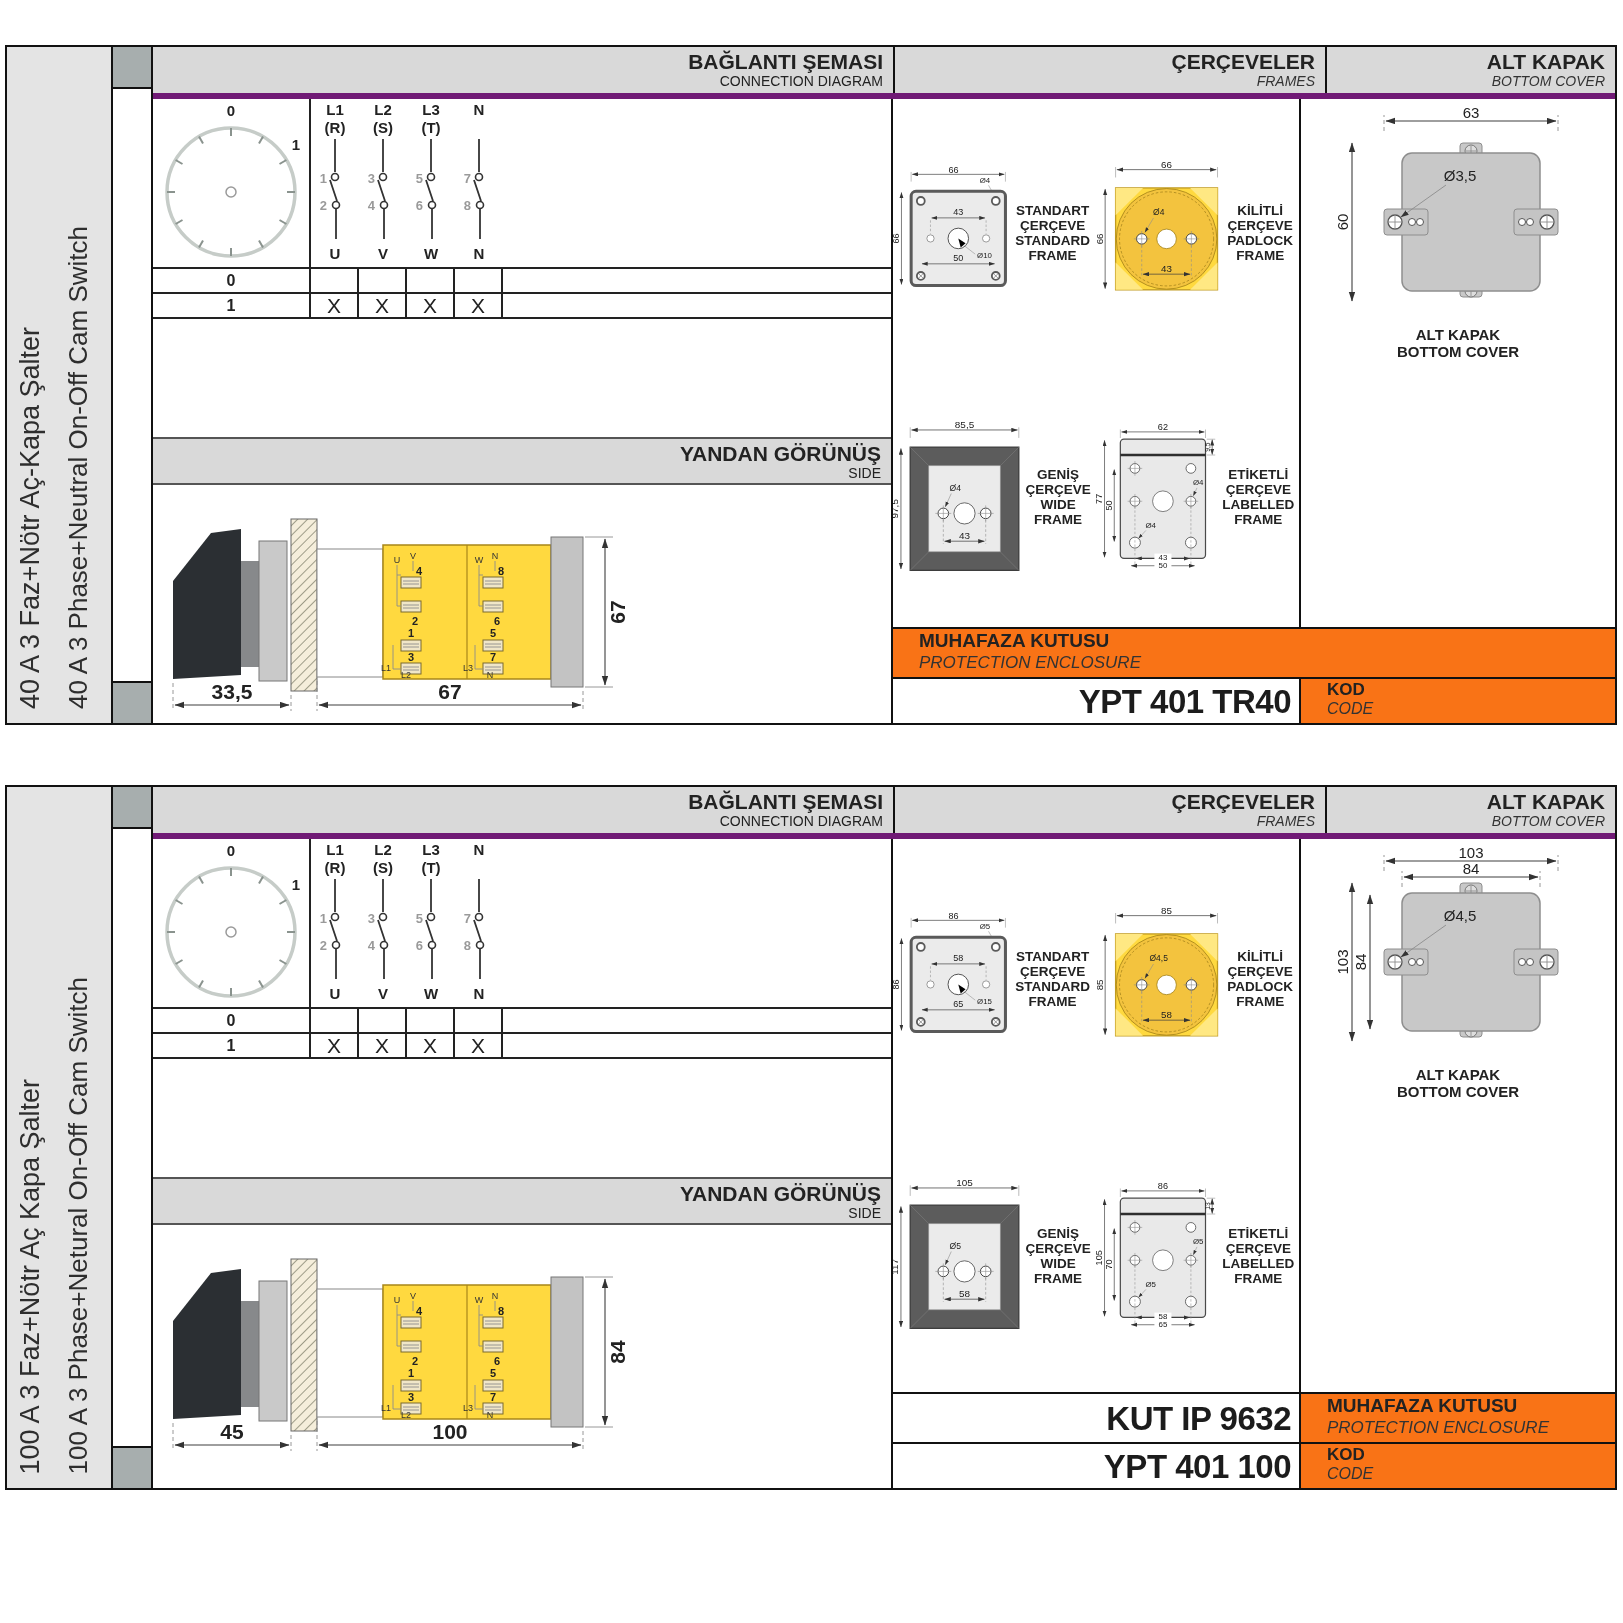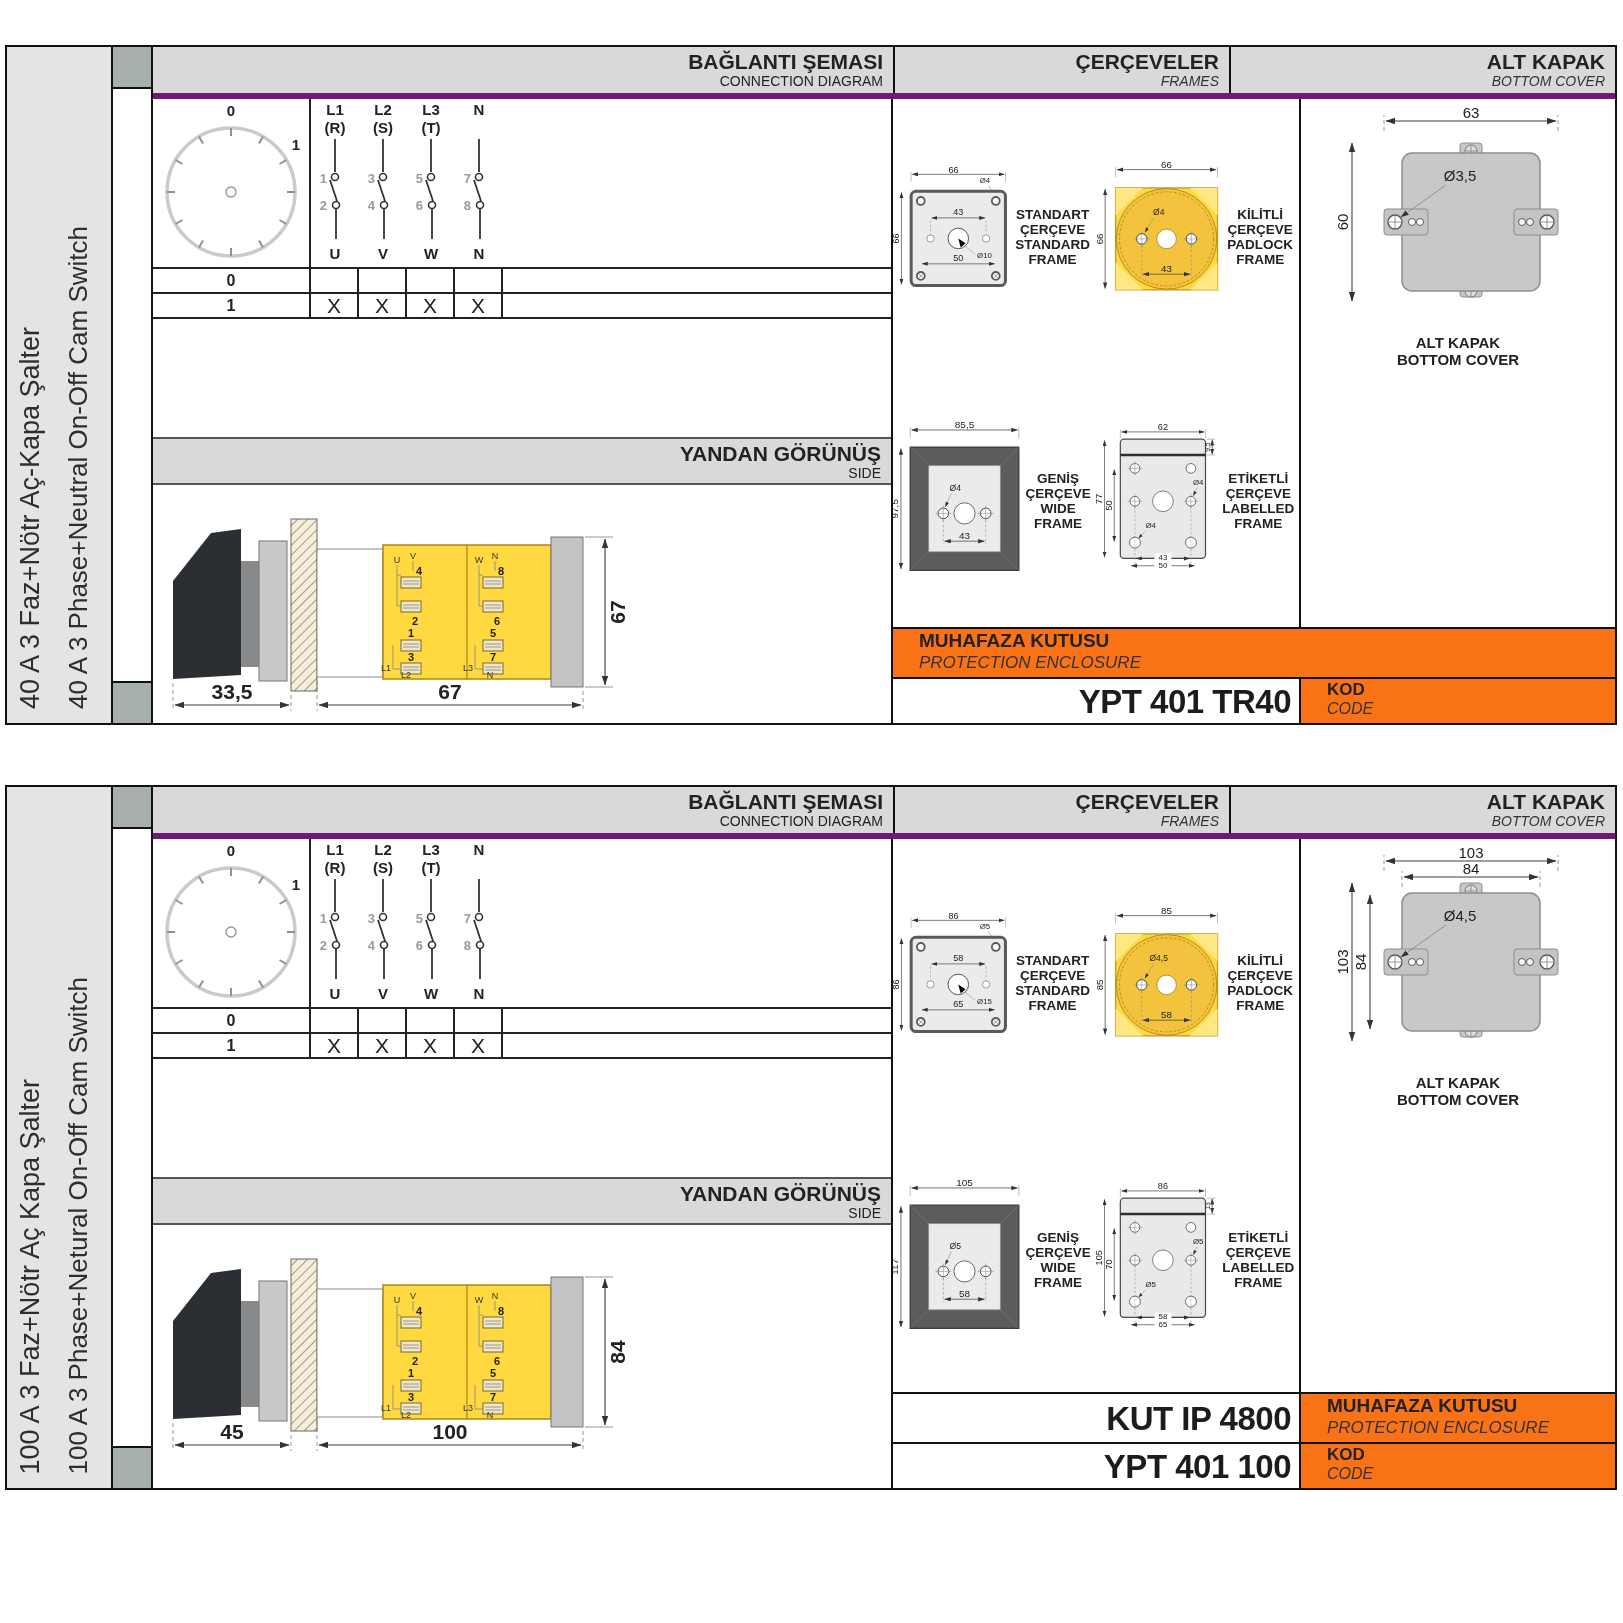--- a/index.html
+++ b/index.html
@@ -16,21 +16,21 @@
   .vt-en{left:56px;font-size:26px;}
   .spine{width:40px;border-right:2px solid #111;position:relative;flex:none;background:#fff;}
   .spine-mark{position:absolute;left:0;width:100%;height:42px;background:#a7aeae;border-bottom:2px solid #111;}
   .spine-mark.top{top:0;}
   .spine-mark.bot{bottom:0;border-top:2px solid #111;border-bottom:none;}
   
   .content{flex:1;display:flex;flex-direction:column;min-width:0;}
   .hdr{height:52px;background:#d9d9d9;border-bottom:6px solid #701a75;display:flex;flex:none;}
   .hdr-cell{padding:3px 10px 0 10px;text-align:right;}
   .hdr-c1{width:740px;}
-  .hdr-c2{width:336px;border-left:2px solid #111;}
+  .hdr-c2{width:432px;border-left:2px solid #111;}
   .hdr-c3{flex:1;border-left:2px solid #111;}
   .hdr-tr{font-weight:bold;font-size:21px;line-height:1.1;}
   .hdr-en{font-size:14px;line-height:1.15;}
   .ital{font-style:italic;color:#333;}
   .body{flex:1;display:flex;min-height:0;}
   .leftcol{width:740px;border-right:2px solid #111;display:flex;flex-direction:column;flex:none;}
   .diagram-row{height:170px;display:flex;border-bottom:2px solid #222;flex:none;}
   .dial-cell{width:158px;border-right:2px solid #222;flex:none;}
   .poles-cell{flex:1;}
   .truth-row{height:25px;display:flex;border-bottom:2px solid #222;flex:none;}
@@ -39,21 +39,21 @@
   .truth-fill{flex:1;}
   .gap{height:118px;flex:none;}
   .side-title{height:48px;background:#d9d9d9;border-top:2px solid #555;border-bottom:2px solid #555;
     text-align:right;padding:3px 10px 0 0;flex:none;}
   .side-draw{flex:1;overflow:hidden;}
   .rightcols{flex:1;display:flex;flex-direction:column;min-width:0;}
   .frames-cover-row{flex:1;display:flex;min-height:0;}
   .frames-col{width:408px;border-right:2px solid #111;display:grid;grid-template-columns:1fr 1fr;
     grid-template-rows:1fr 1fr;flex:none;overflow:hidden;}
   .frame-block{display:flex;flex-direction:row;align-items:center;padding-top:4px;overflow:hidden;}
-  .caption{text-align:center;font-weight:bold;font-size:13.5px;line-height:1.12;margin-top:8px;}
+  .caption{text-align:center;font-weight:bold;font-size:13.5px;line-height:1.12;margin-top:0;}
   .cover-col{flex:1;display:flex;flex-direction:column;align-items:center;padding-top:8px;overflow:hidden;gap:8px;}
   .coderow{border-top:2px solid #111;display:flex;flex:none;}
   .kutrow{height:50px;}
   .yptrow{height:46px;}
   .code-val{width:408px;border-right:2px solid #111;text-align:right;font-size:33px;font-weight:bold;
     letter-spacing:-0.5px;padding:6px 8px 0 0;color:#1c1c1c;flex:none;}
   .code-lbl{flex:1;background:#f97316;padding:1px 26px;}
   .lbl-tr{font-weight:bold;font-size:19px;line-height:1.2;}
   .lbl-en{font-size:17px;line-height:1.15;}
   svg text{font-family:"Liberation Sans",sans-serif;fill:#222;}
@@ -1013,21 +1013,21 @@
               <line x1="138" y1="78" x2="93" y2="110" class="thin" marker-end="url(#ah)"></line>
             </svg>
             <div class="caption" style="font-size:15px">
               <div>ALT KAPAK</div>
               <div>BOTTOM COVER</div>
             </div>
           </div>
         </div>
 
         <div class="coderow kutrow">
-          <div class="code-val">KUT IP 4800</div>
+          <div class="code-val">KUT IP 9632</div>
           <div class="code-lbl">
             <div class="lbl-tr">MUHAFAZA KUTUSU</div>
             <div class="lbl-en ital">PROTECTION ENCLOSURE</div>
           </div>
         </div>
 
         <div class="coderow yptrow">
           <div class="code-val" style="padding-top:4px">YPT 401 100</div>
           <div class="code-lbl">
             <div class="lbl-tr" style="font-size:17px">KOD</div>

